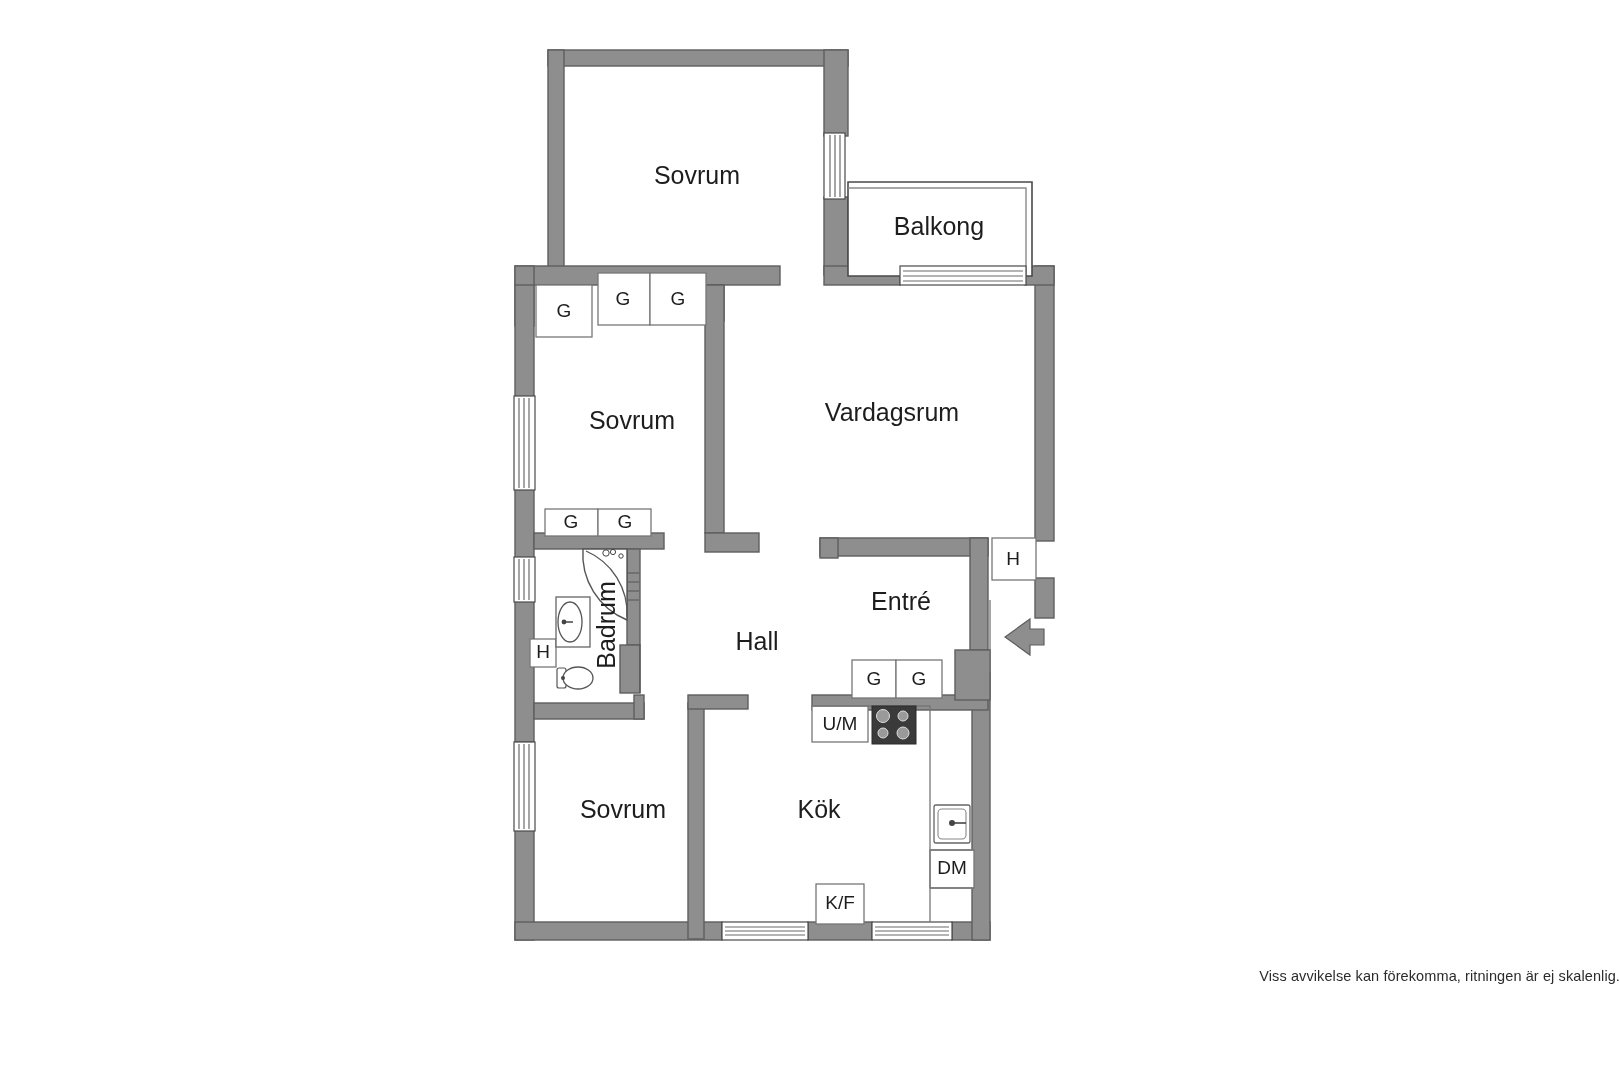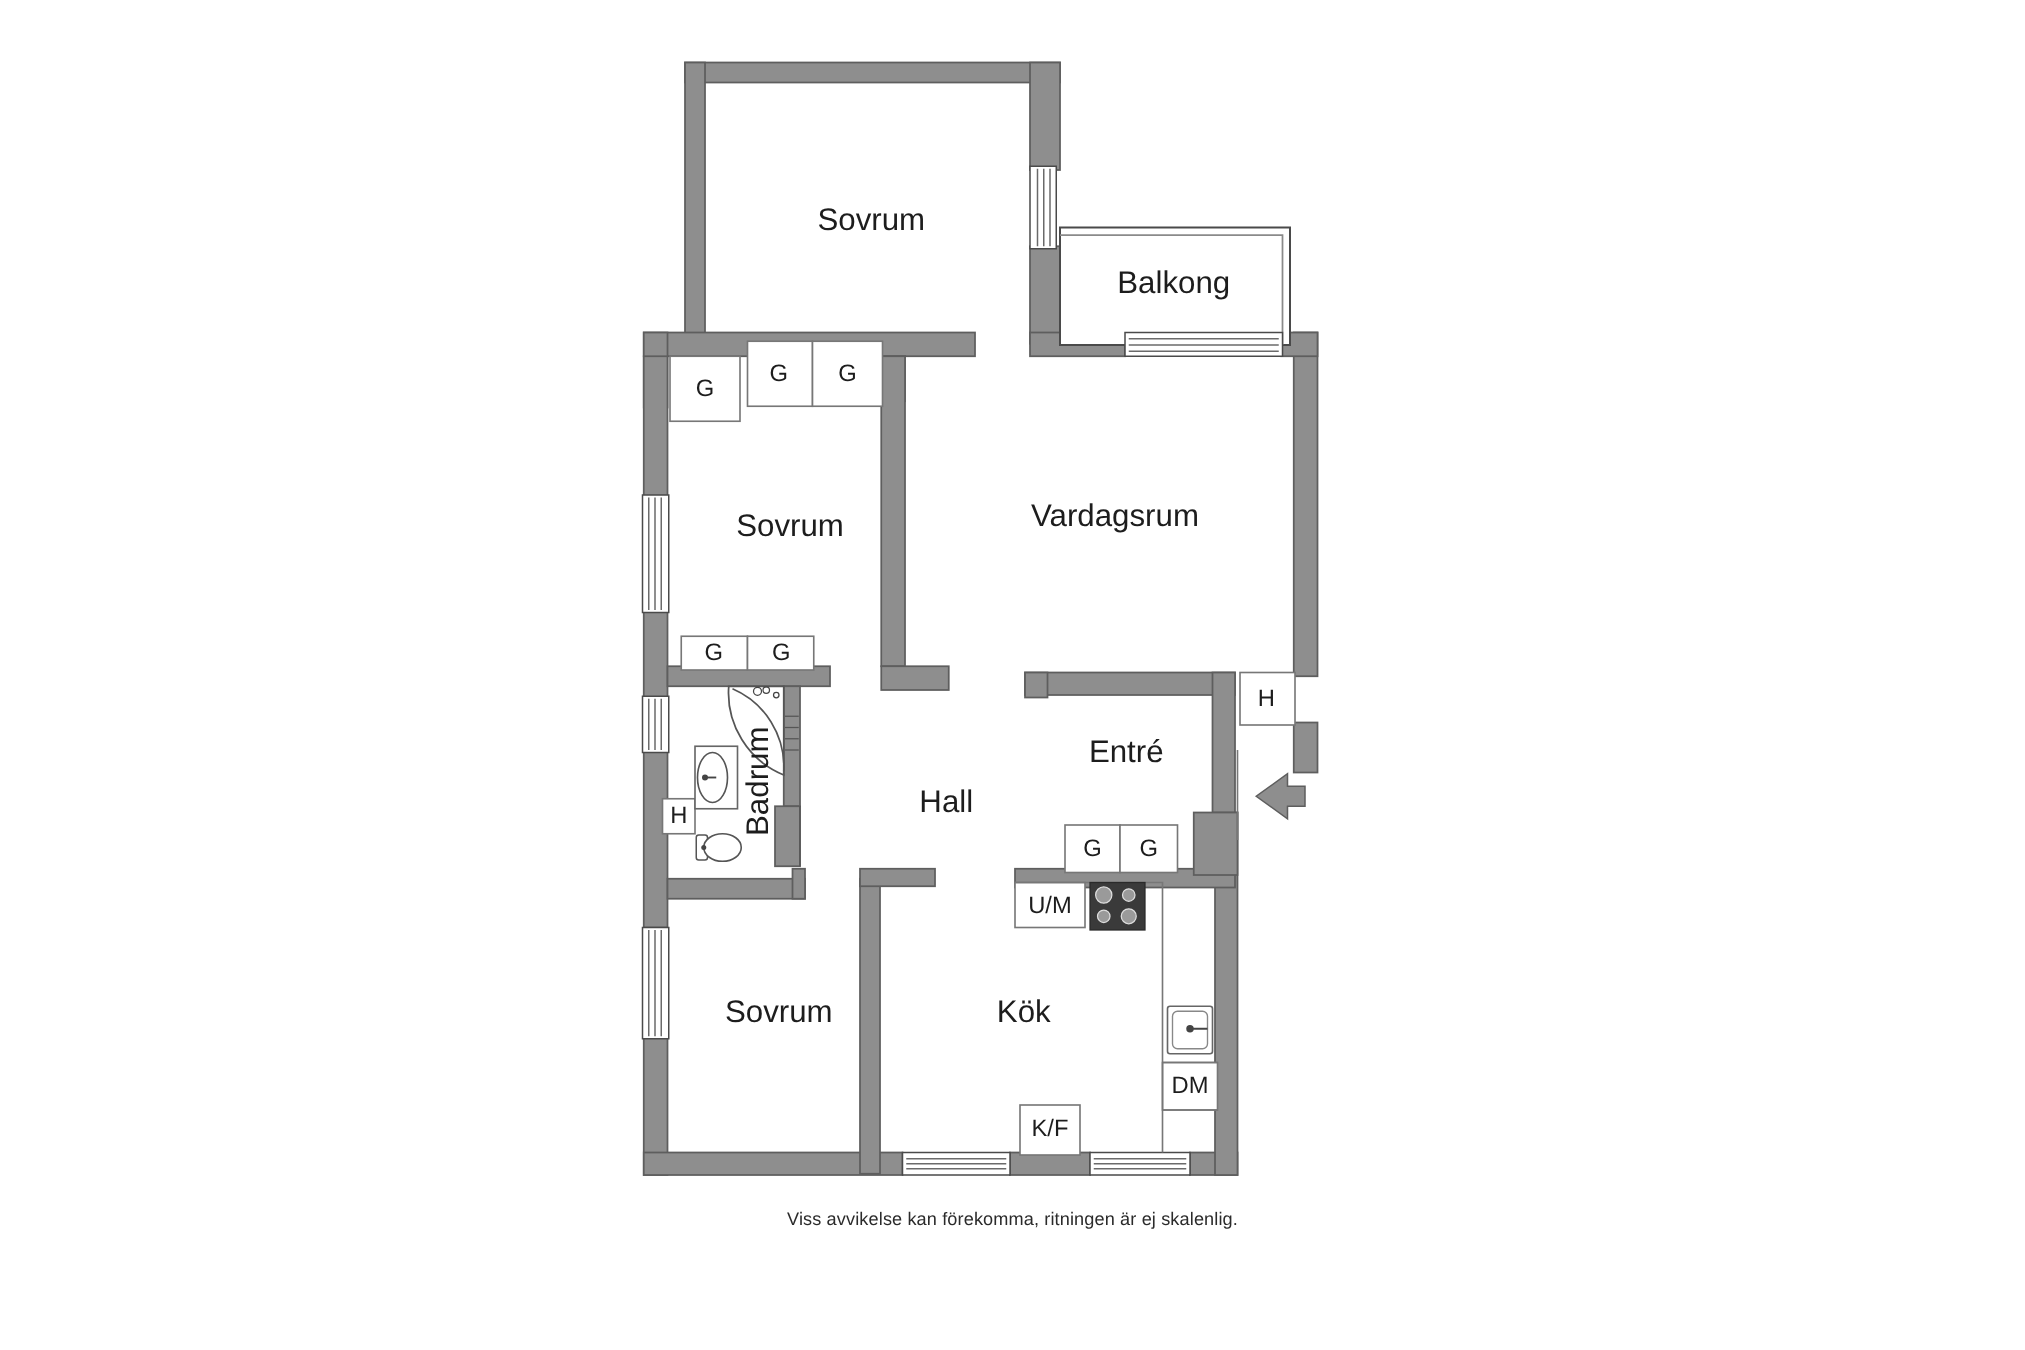--- a/index.html
+++ b/index.html
@@ -37,21 +37,21 @@
     font-size: 19px;
     fill: #1d1d1d;
     text-anchor: middle;
     dominant-baseline: middle;
   }
   .caption-text {
     position: absolute;
     left: 0;
     top: 968px;
     width: 1620px;
-    text-align: center;
+    text-align: right;
     font-family: "Liberation Sans", sans-serif;
     font-size: 14.5px;
     color: #2b2b2b;
     letter-spacing: 0.1px;
   }
 </style>
 </head>
 <body>
 
 <div id="plan-root">

